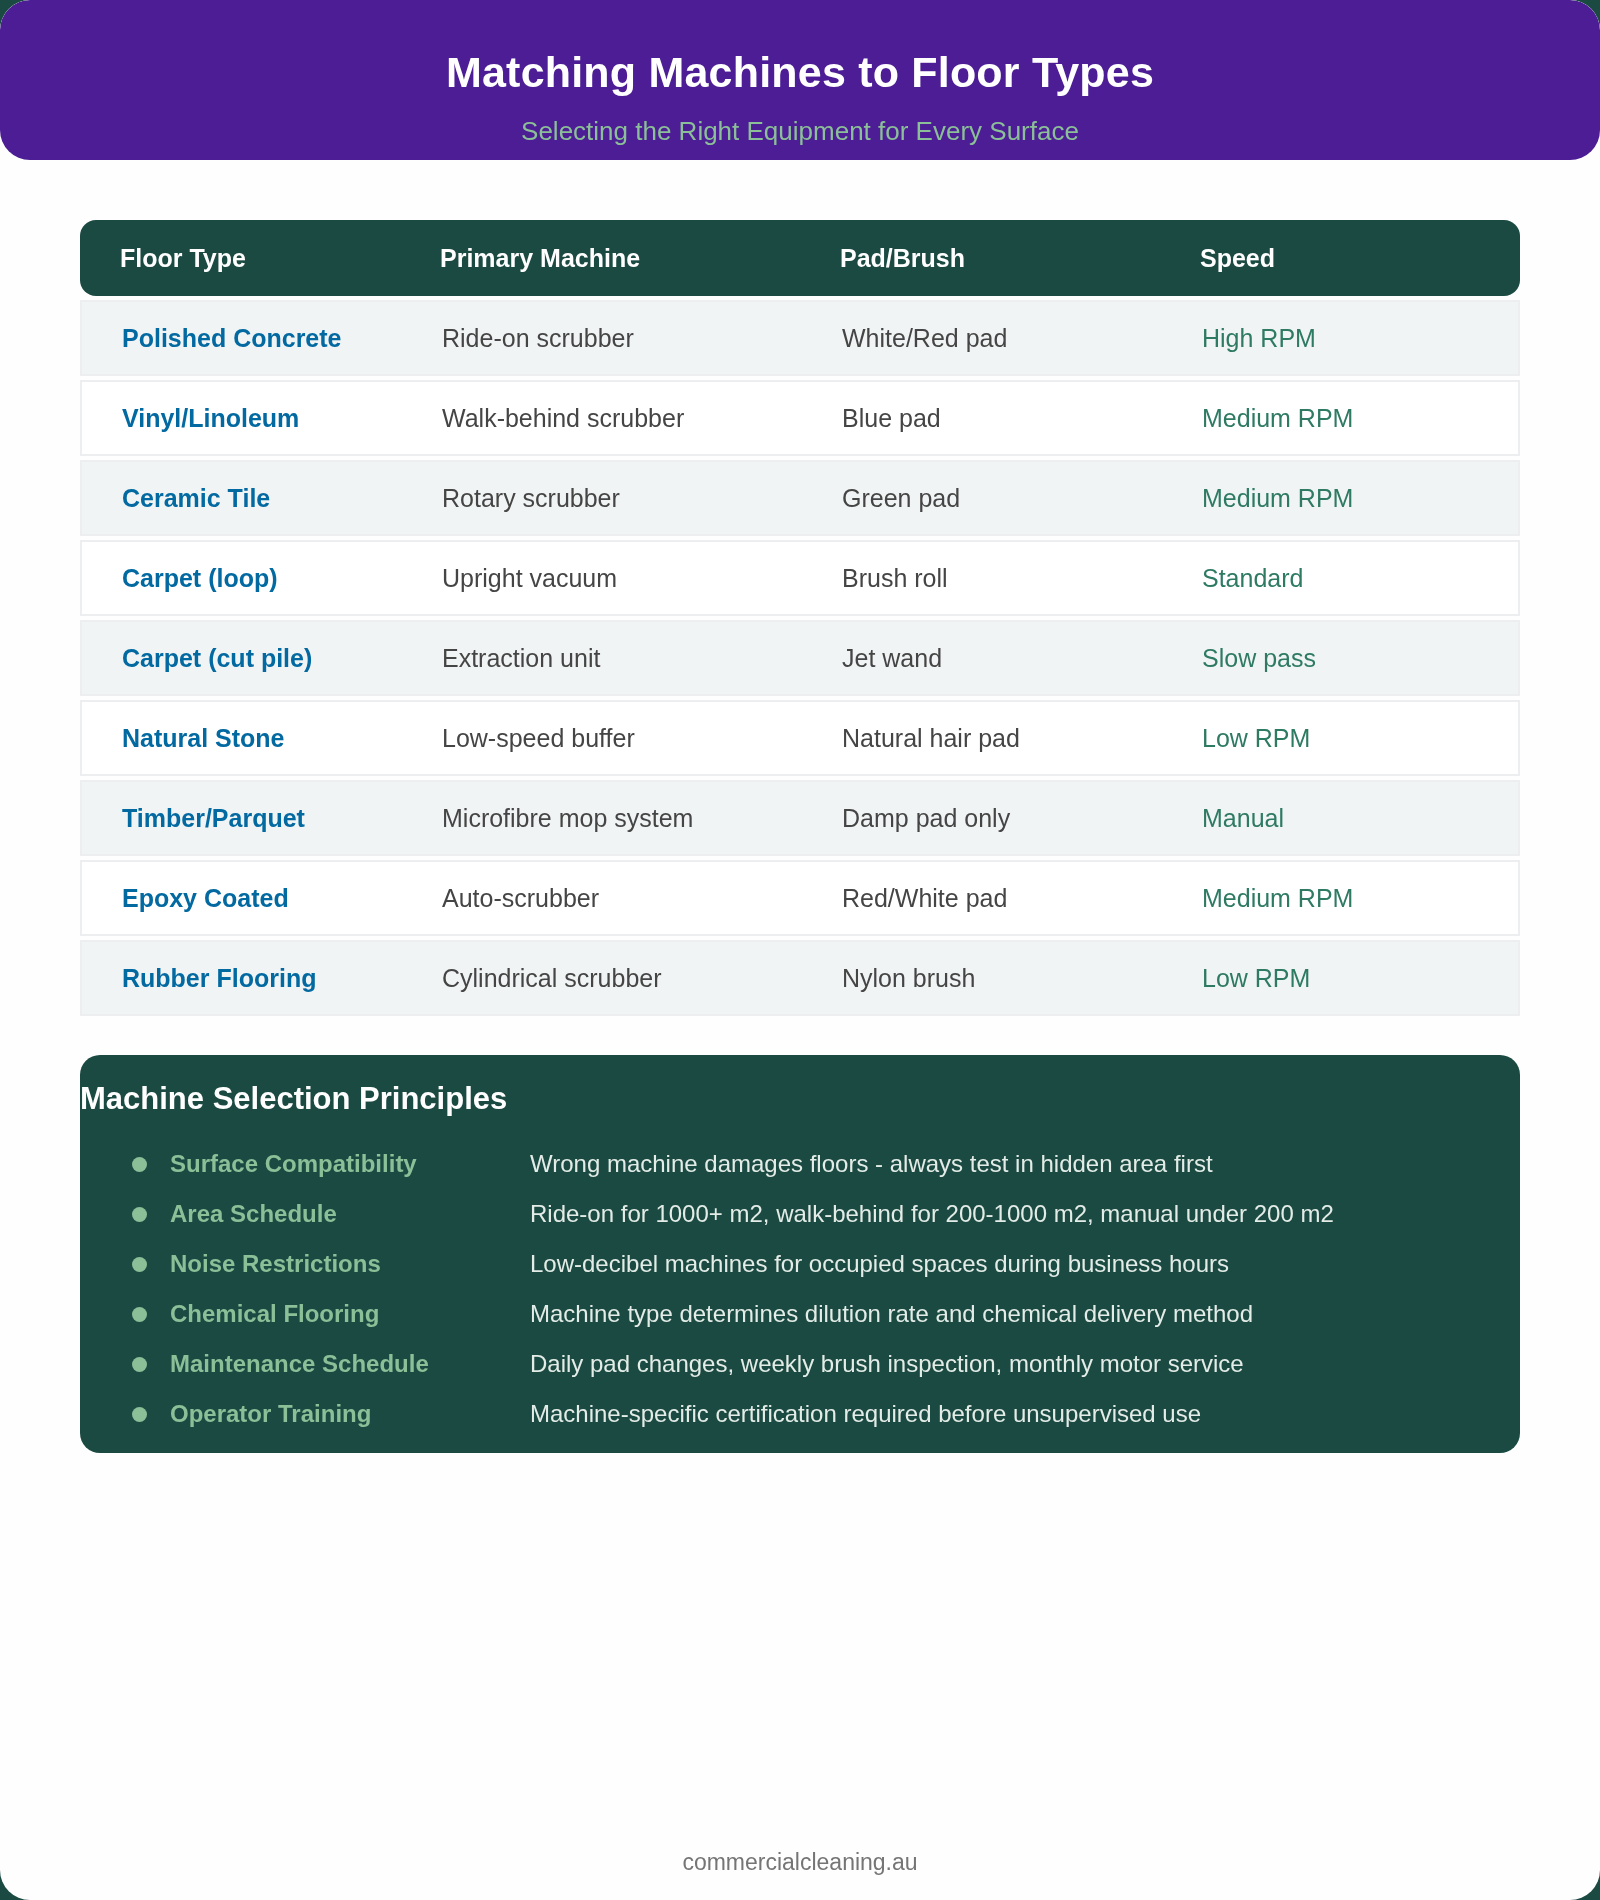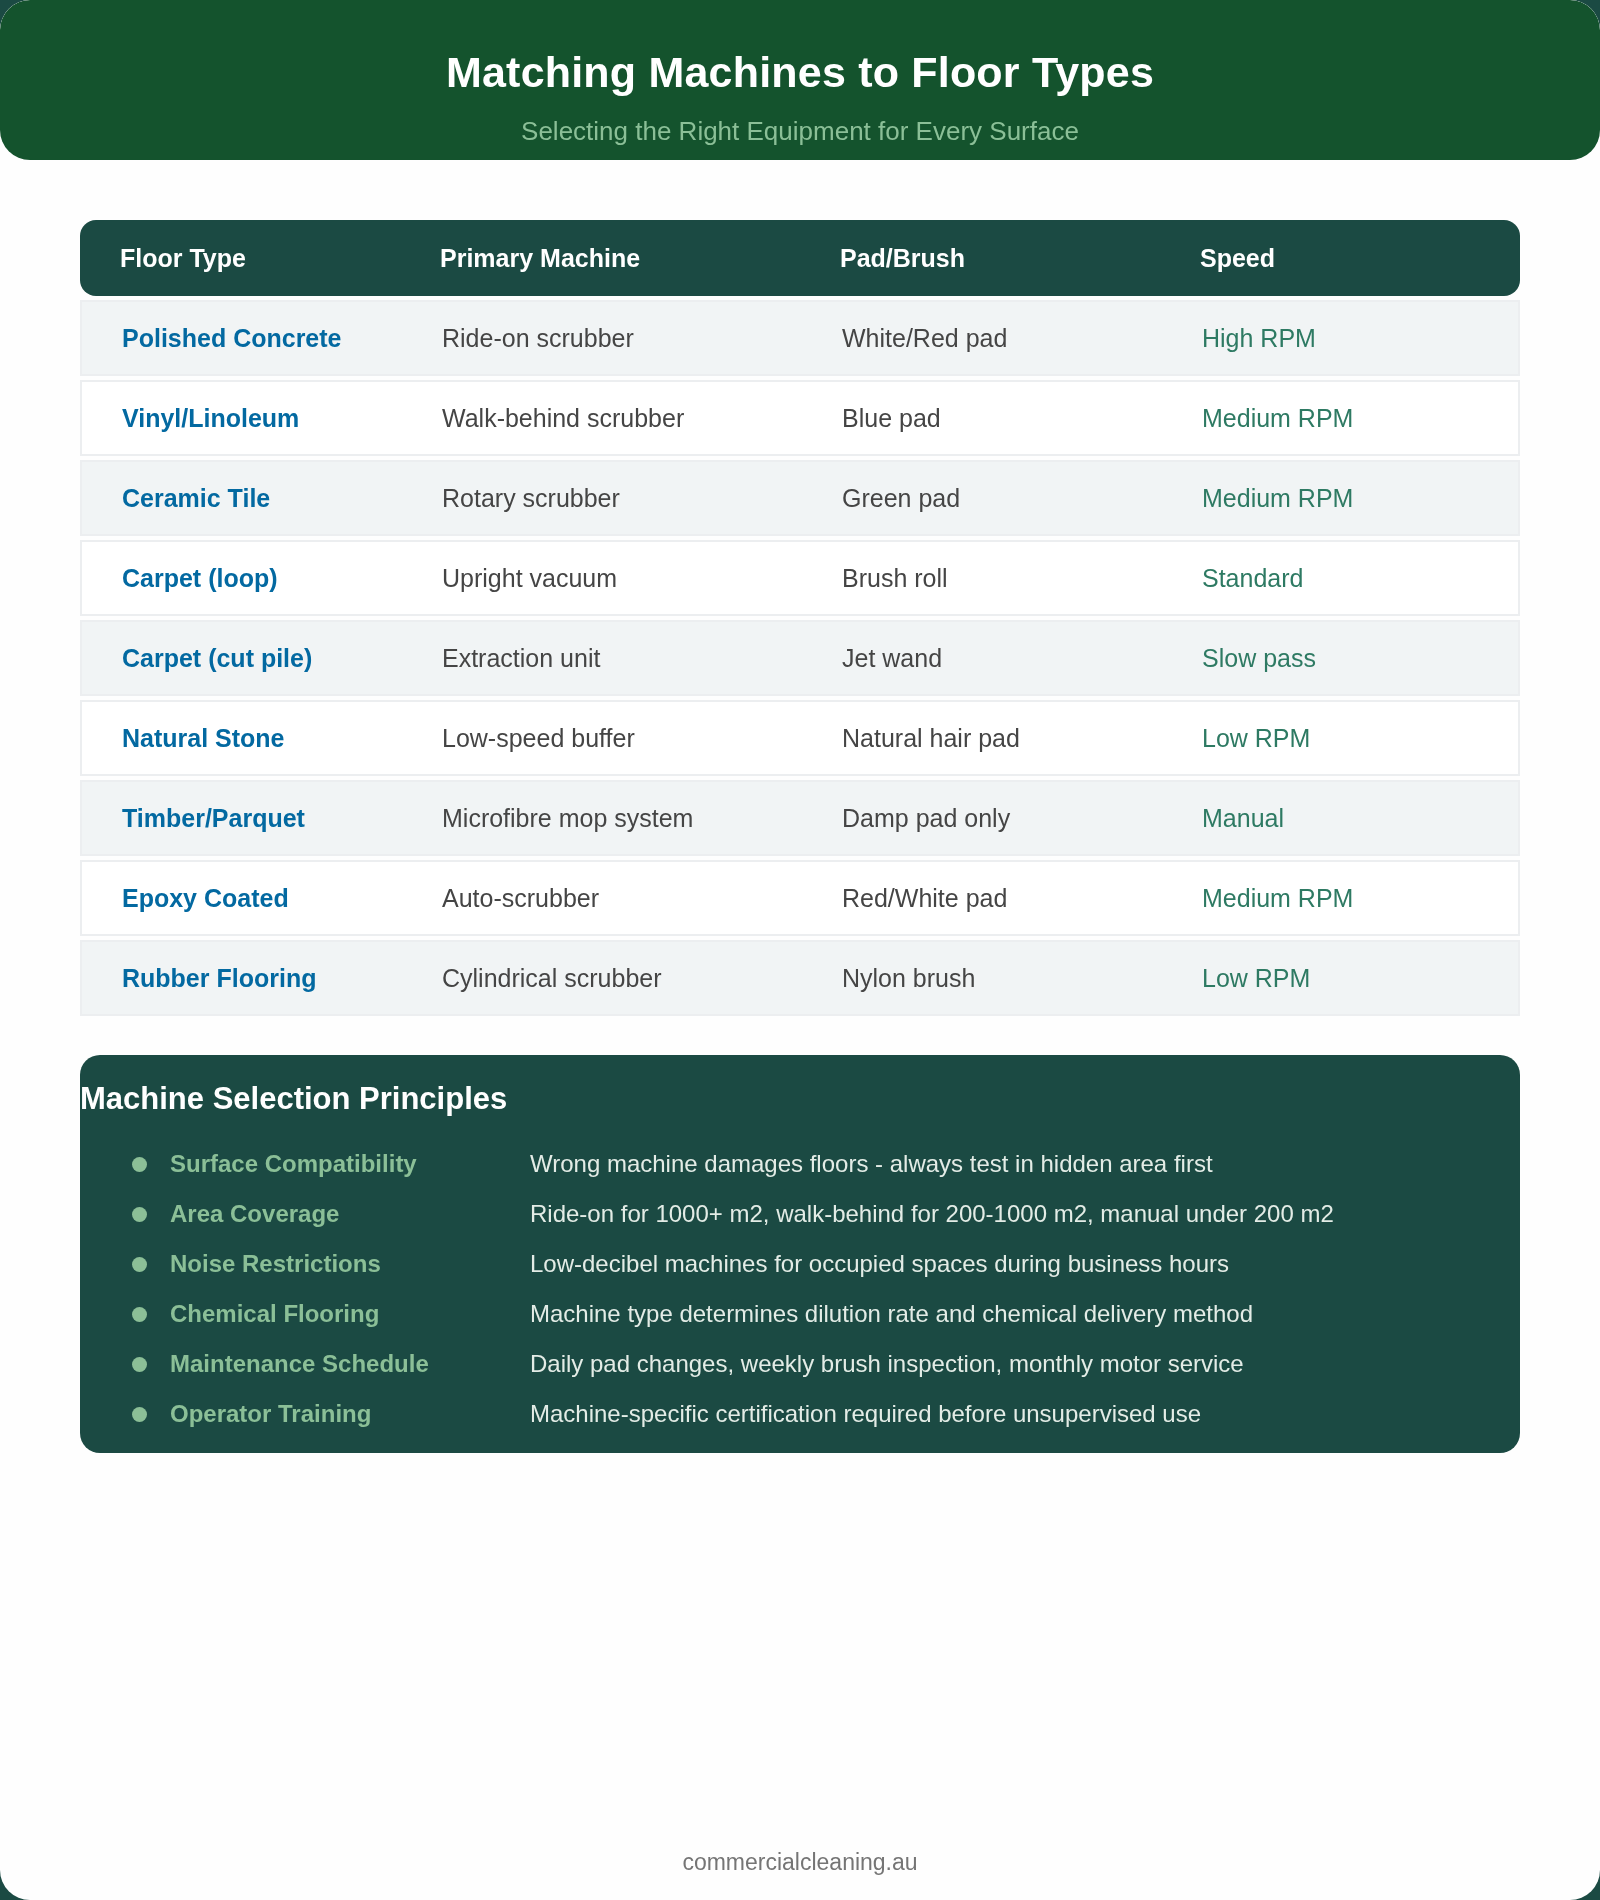--- a/index.html
+++ b/index.html
@@ -6,21 +6,21 @@
   body {
     width:1600px; height:1900px; background:#1b4a43;
     font-family:"Liberation Sans", sans-serif; position:relative; overflow:hidden;
   }
   .page {
     position:absolute; left:0; top:0; width:1600px; height:1900px;
     background:#fefefe; border-radius:30px; overflow:hidden;
   }
   .header {
     position:absolute; left:0; top:0; width:1600px; height:160px;
-    background:#14532d; border-radius:30px;
+    background:#4c1d95; border-radius:30px;
   }
   .header .title {
     position:absolute; left:0; width:1600px; top:48px; text-align:center;
     color:#ffffff; font-weight:bold; font-size:43px; letter-spacing:0.2px;
   }
   .header .subtitle {
     position:absolute; left:0; width:1600px; top:116px; text-align:center;
     color:#8bbf97; font-size:26px;
   }
   .table {
@@ -141,21 +141,21 @@
   <div class="principles">
     <div class="ptitle">Machine Selection Principles</div>
 
     <div class="prow" style="top:92px;">
       <span class="dot"></span>
       <span class="pname">Surface Compatibility</span>
       <span class="pdesc">Wrong machine damages floors - always test in hidden area first</span>
     </div>
     <div class="prow" style="top:142px;">
       <span class="dot"></span>
-      <span class="pname">Area Coverage</span>
+      <span class="pname">Area Schedule</span>
       <span class="pdesc">Ride-on for 1000+ m2, walk-behind for 200-1000 m2, manual under 200 m2</span>
     </div>
     <div class="prow" style="top:192px;">
       <span class="dot"></span>
       <span class="pname">Noise Restrictions</span>
       <span class="pdesc">Low-decibel machines for occupied spaces during business hours</span>
     </div>
     <div class="prow" style="top:242px;">
       <span class="dot"></span>
       <span class="pname">Chemical Flooring</span>

